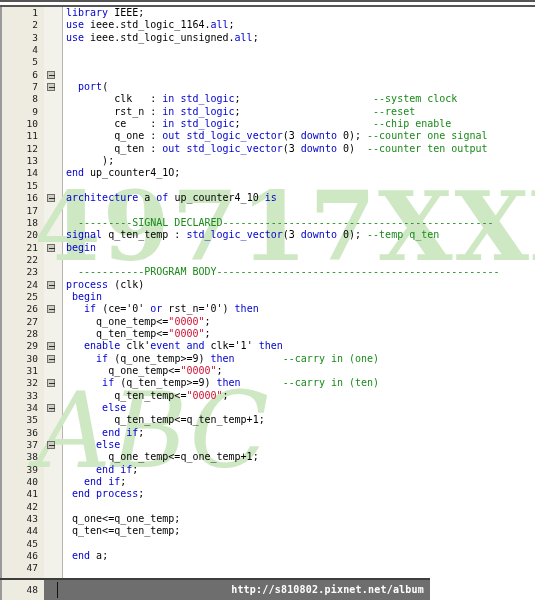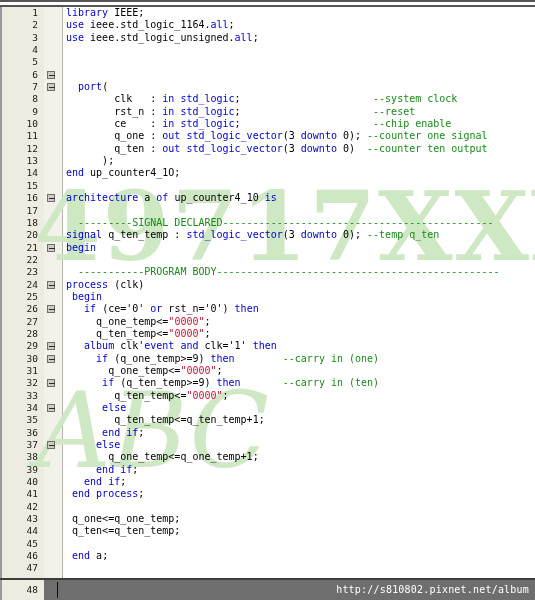--- a/index.html
+++ b/index.html
@@ -163,21 +163,21 @@
   .t-kw  { color: #0000cd; text-align: right; }
   .t-cm  { color: #1a8a1a; }
   .t-str { color: #d01030; }
   .t-id  { color: #000000; text-align: center; }
 
   
   #status-bar {
     position: absolute;
     left: 0;
     bottom: 0;
-    width: 535px;
+    width: 430px;
     height: 22px;
     background: #6e6e6e;
     border-top: 2px solid #3d3d3d;
     z-index: 8;
     padding-left: 28px;
   }
   #status-gutter {
     position: absolute;
     left: 0; top: 0;
     width: 44px;
@@ -204,20 +204,21 @@
     background: #111111;
   }
   #status-url {
     position: absolute;
     right: 6px;
     top: 4px;
     font-family: "DejaVu Sans Mono", "Liberation Mono", monospace;
     font-size: 10px;
     color: #ffffff;
     letter-spacing: 0.2px;
+    font-weight: bold;
   }
 </style>
 </head>
 <body>
 
 <div id="editor-window">
 
   <div id="top-rule"></div>
 
   <div id="code-surface">
@@ -250,21 +251,21 @@
         <div class="code-line"><span class="line-no">18</span><span class="fold-cell"></span><span class="line-text"><span class="t-cm">  ---------SIGNAL DECLARED---------------------------------------------</span></span></div>
         <div class="code-line"><span class="line-no">20</span><span class="fold-cell"></span><span class="line-text"><span class="t-kw">signal</span><span class="t-id"> q_ten_temp : </span><span class="t-kw">std_logic_vector</span><span class="t-id">(3 </span><span class="t-kw">downto</span><span class="t-id"> 0); </span><span class="t-cm">--temp q_ten</span></span></div>
         <div class="code-line"><span class="line-no">21</span><span class="fold-cell"><span class="fold-box"></span></span><span class="line-text"><span class="t-kw">begin</span></span></div>
         <div class="code-line"><span class="line-no">22</span><span class="fold-cell"></span><span class="line-text"></span></div>
         <div class="code-line"><span class="line-no">23</span><span class="fold-cell"></span><span class="line-text"><span class="t-cm">  -----------PROGRAM BODY-----------------------------------------------</span></span></div>
         <div class="code-line"><span class="line-no">24</span><span class="fold-cell"><span class="fold-box"></span></span><span class="line-text"><span class="t-kw">process</span><span class="t-id"> (clk)</span></span></div>
         <div class="code-line"><span class="line-no">25</span><span class="fold-cell"></span><span class="line-text"><span class="t-kw"> begin</span></span></div>
         <div class="code-line"><span class="line-no">26</span><span class="fold-cell"><span class="fold-box"></span></span><span class="line-text"><span class="t-kw">   if</span><span class="t-id"> (ce='0' </span><span class="t-kw">or</span><span class="t-id"> rst_n='0') </span><span class="t-kw">then</span></span></div>
         <div class="code-line"><span class="line-no">27</span><span class="fold-cell"></span><span class="line-text"><span class="t-id">     q_one_temp&lt;=</span><span class="t-str">"0000"</span><span class="t-id">;</span></span></div>
         <div class="code-line"><span class="line-no">28</span><span class="fold-cell"></span><span class="line-text"><span class="t-id">     q_ten_temp&lt;=</span><span class="t-str">"0000"</span><span class="t-id">;</span></span></div>
-        <div class="code-line"><span class="line-no">29</span><span class="fold-cell"><span class="fold-box"></span></span><span class="line-text"><span class="t-kw">   album</span><span class="t-id"> clk'</span><span class="t-kw">event and</span><span class="t-id"> clk='1' </span><span class="t-kw">then</span></span></div>
+        <div class="code-line"><span class="line-no">29</span><span class="fold-cell"><span class="fold-box"></span></span><span class="line-text"><span class="t-kw">   enable</span><span class="t-id"> clk'</span><span class="t-kw">event and</span><span class="t-id"> clk='1' </span><span class="t-kw">then</span></span></div>
         <div class="code-line"><span class="line-no">30</span><span class="fold-cell"><span class="fold-box"></span></span><span class="line-text"><span class="t-kw">     if</span><span class="t-id"> (q_one_temp&gt;=9) </span><span class="t-kw">then</span><span class="t-id">        </span><span class="t-cm">--carry in (one)</span></span></div>
         <div class="code-line"><span class="line-no">31</span><span class="fold-cell"></span><span class="line-text"><span class="t-id">       q_one_temp&lt;=</span><span class="t-str">"0000"</span><span class="t-id">;</span></span></div>
         <div class="code-line"><span class="line-no">32</span><span class="fold-cell"><span class="fold-box"></span></span><span class="line-text"><span class="t-kw">      if</span><span class="t-id"> (q_ten_temp&gt;=9) </span><span class="t-kw">then</span><span class="t-id">       </span><span class="t-cm">--carry in (ten)</span></span></div>
         <div class="code-line"><span class="line-no">33</span><span class="fold-cell"></span><span class="line-text"><span class="t-id">        q_ten_temp&lt;=</span><span class="t-str">"0000"</span><span class="t-id">;</span></span></div>
         <div class="code-line"><span class="line-no">34</span><span class="fold-cell"><span class="fold-box"></span></span><span class="line-text"><span class="t-kw">      else</span></span></div>
         <div class="code-line"><span class="line-no">35</span><span class="fold-cell"></span><span class="line-text"><span class="t-id">        q_ten_temp&lt;=q_ten_temp+1;</span></span></div>
         <div class="code-line"><span class="line-no">36</span><span class="fold-cell"></span><span class="line-text"><span class="t-kw">      end if</span><span class="t-id">;</span></span></div>
         <div class="code-line"><span class="line-no">37</span><span class="fold-cell"><span class="fold-box"></span></span><span class="line-text"><span class="t-kw">     else</span></span></div>
         <div class="code-line"><span class="line-no">38</span><span class="fold-cell"></span><span class="line-text"><span class="t-id">       q_one_temp&lt;=q_one_temp+1;</span></span></div>
         <div class="code-line"><span class="line-no">39</span><span class="fold-cell"></span><span class="line-text"><span class="t-kw">     end if</span><span class="t-id">;</span></span></div>

